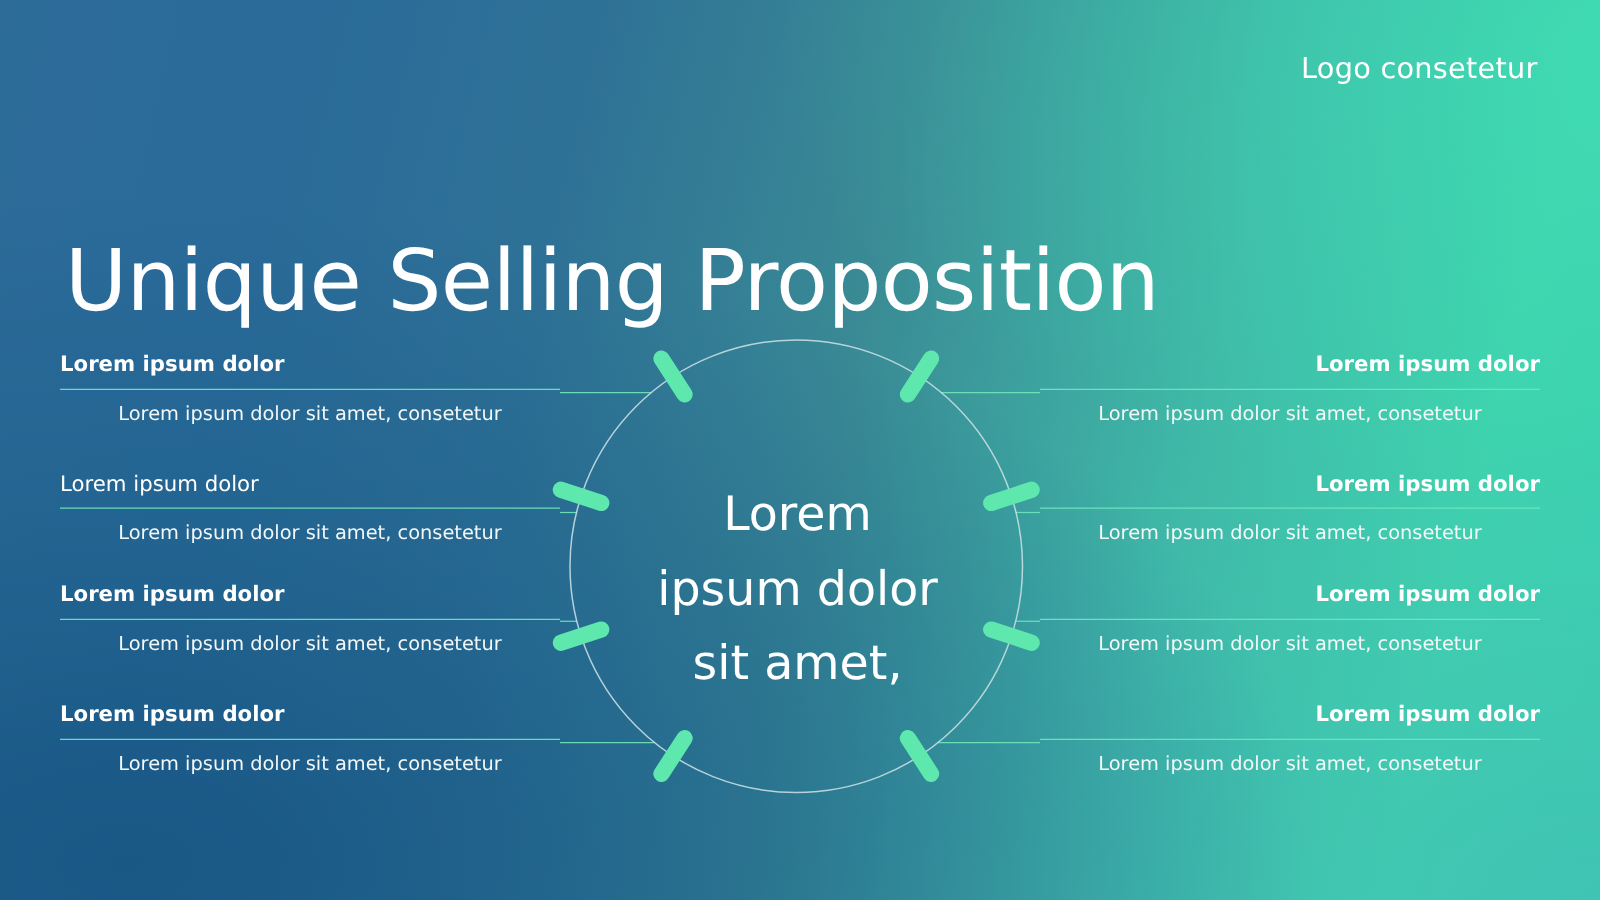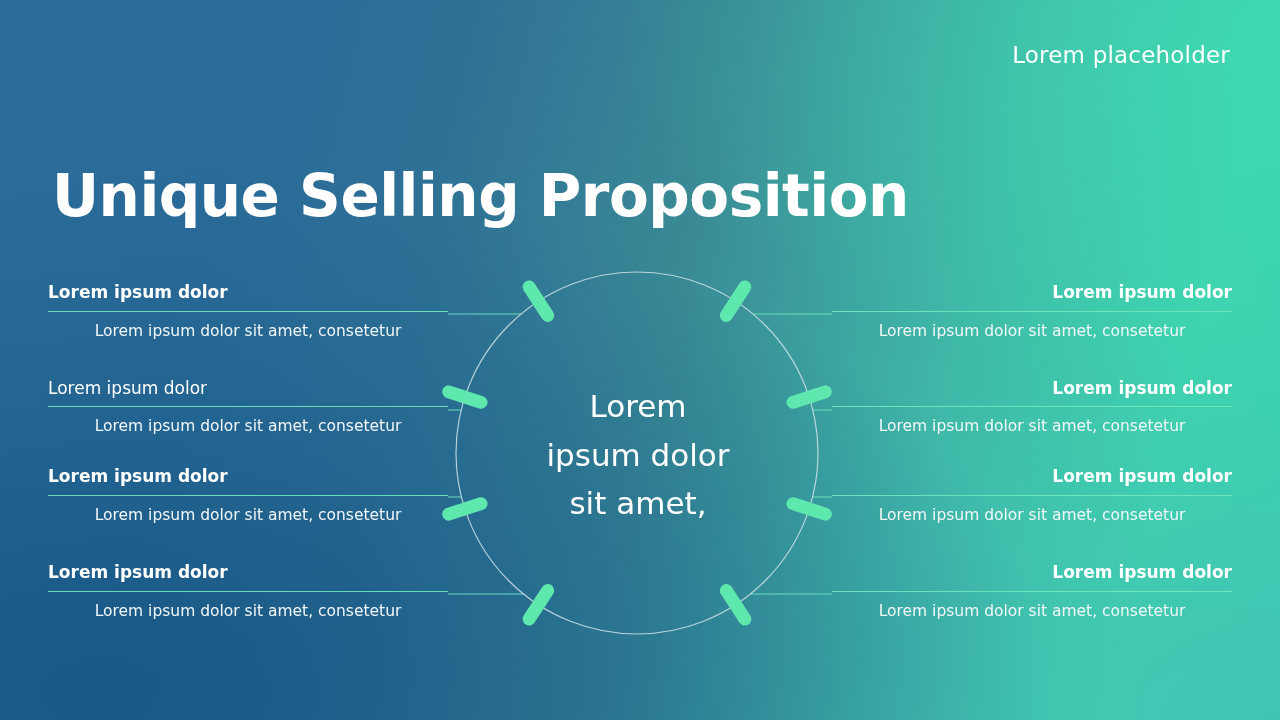--- a/index.html
+++ b/index.html
@@ -47,24 +47,24 @@
     font-size: 23px;
     color: #ffffff;
     letter-spacing: 0.2px;
     white-space: nowrap;
   }
 
   
   .slide-title {
     position: absolute;
     left: 52px;
-    top: 128px;
-    font-size: 58px;
+    top: 146px;
+    font-size: 68px;
     line-height: 1.0;
-    font-weight: 700;
+    font-weight: 400;
     color: #ffffff;
     white-space: nowrap;
     letter-spacing: -0.5px;
   }
 
   
   .col {
     position: absolute;
     width: 400px;
     top: 283px;
@@ -106,21 +106,21 @@
     width: 1280px;
     height: 720px;
     pointer-events: none;
   }
   .hub-text {
     position: absolute;
     left: 457px;
     top: 382px;
     width: 362px;
     text-align: center;
-    font-size: 31px;
+    font-size: 38px;
     line-height: 1.57;
     color: #ffffff;
     white-space: pre-line;
   }
 </style>
 </head>
 <body>
 
 <div id="slide">
   <div id="content">
@@ -146,21 +146,21 @@
           <rect x="458.3587705505772" y="485.4320759818655" width="13" height="47" rx="6.5" ry="6.5" fill="#5FE8AE" transform="rotate(252 464.8587705505772 508.9320759818655)"></rect>
           <rect x="458.3587705505772" y="373.5679240181345" width="13" height="47" rx="6.5" ry="6.5" fill="#5FE8AE" transform="rotate(288 464.8587705505772 397.0679240181345)"></rect>
           <rect x="531.9203346622801" y="277.7006272018782" width="13" height="47" rx="6.5" ry="6.5" fill="#5FE8AE" transform="rotate(327 538.4203346622801 301.2006272018782)"></rect>
         </g>
     </svg>
 
     <div class="hub-text">Lorem
 ipsum dolor
 sit amet,</div>
 
-    <div class="logo-placeholder">Lorem placeholder</div>
+    <div class="logo-placeholder">Logo consetetur</div>
 
     <h1 class="slide-title">Unique Selling Proposition</h1>
 
     <div class="col col-left" id="col-left">
         <div class="item" style="top: 0px;">
           <div class="item-title bold">Lorem ipsum dolor</div>
           <div class="item-rule"></div>
           <div class="item-desc">Lorem ipsum dolor sit amet, consetetur</div>
         </div>
         <div class="item" style="top: 95.5px;">

